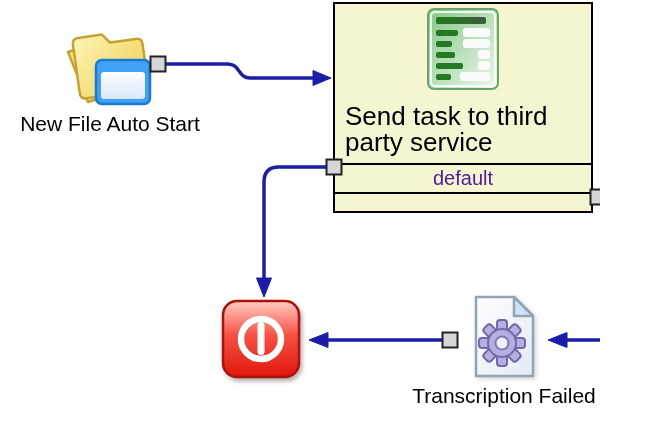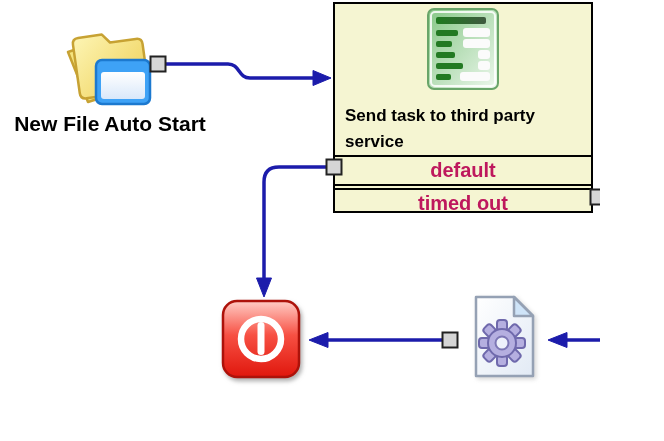--- a/index.html
+++ b/index.html
@@ -1,35 +1,35 @@
 <!DOCTYPE html>
 <html><head>
 <meta charset="utf-8">
 <style>
   html,body{margin:0;padding:0;background:#ffffff;}
   body{font-family:"Liberation Sans", sans-serif; -webkit-font-smoothing:antialiased;}
-  #canvas{position:relative;width:600px;height:441px;background:#ffffff;overflow:hidden;font-weight:bold;}
+  #canvas{position:relative;width:600px;height:441px;background:#ffffff;overflow:hidden;}
 
   .abs{position:absolute;}
 
   
   #edge-layer{position:absolute;left:0;top:0;width:664px;height:441px;z-index:3;}
   .edge-path{fill:none;stroke:#1c1cab;stroke-width:3.5;stroke-linejoin:round;}
   .arrow-head{fill:#1c1cab;stroke:#1c1cab;stroke-width:1;stroke-linejoin:round;}
   .handle{fill:#d6d6d6;stroke:#222222;stroke-width:2;}
 
   
   .task-box{left:333px;top:2px;width:260px;height:211px;box-sizing:border-box;
             background:#f5f5d2;border:2px solid #000;z-index:2;}
   .task-title-area{position:relative;height:147px;}
   .task-node-icon{display:block;margin:4px auto 0 auto;}
-  .task-title{position:absolute;left:10px;top:95px;width:215px;font-size:17px;
+  .task-title{position:absolute;left:10px;top:95px;width:215px;font-size:26px;
               line-height:26px;color:#000;}
   .task-row{height:27px;border-top:2px solid #000;display:flex;align-items:center;
-            justify-content:center;font-size:20px;color:#be185d;}
+            justify-content:center;font-size:20px;color:#4c1d95;margin-top:8px;}
   .row-spacer{height:2px;border-top:2px solid #000;}
 
   
   .node-label{font-size:21px;color:#000;text-align:center;z-index:2;line-height:25px;}
   .start-label{left:-2px;top:111px;width:224px;}
   .end-label{left:221px;top:379px;width:80px;}
   .log-label{left:392px;top:383px;width:224px;}
 
   
   .start-node{left:52px;top:16px;z-index:2;}
@@ -110,21 +110,20 @@
         <rect x="51" y="42" width="12" height="9" rx="3" fill="#fbfbfb"></rect>
         <rect x="9" y="55" width="27" height="6" rx="2" fill="#237a23"></rect>
         <rect x="51" y="53" width="12" height="9" rx="3" fill="#fbfbfb"></rect>
         <rect x="9" y="66" width="15" height="6" rx="2" fill="#237a23"></rect>
         <rect x="33" y="64" width="30" height="9" rx="3" fill="#fbfbfb"></rect>
       </svg>
       <div class="task-title">Send task to third party service</div>
     </div>
     <div class="task-row">default</div>
     <div class="row-spacer"></div>
-    <div class="task-row">timed out</div>
   </div>
 
   <div class="abs end-node">
     <svg width="80" height="80" viewBox="0 0 80 80">
       <defs>
         <linearGradient id="redGrad" x1="0" y1="0" x2="0" y2="1">
           <stop offset="0" stop-color="#ffccc5"></stop>
           <stop offset="0.45" stop-color="#f75043"></stop>
           <stop offset="1" stop-color="#e0170d"></stop>
         </linearGradient>
@@ -155,15 +154,16 @@
           <rect x="-5" y="-23" width="10" height="11" rx="3" transform="rotate(225)"></rect>
           <rect x="-5" y="-23" width="10" height="11" rx="3" transform="rotate(270)"></rect>
           <rect x="-5" y="-23" width="10" height="11" rx="3" transform="rotate(315)"></rect>
           <circle cx="0" cy="0" r="14"></circle>
         </g>
         <circle cx="0" cy="0" r="6.5" fill="#eef1fb" stroke="#7d77b5" stroke-width="2"></circle>
       </g>
     </svg>
   </div>
   <div class="abs node-label log-label">
+    <div>Transcription Failed</div>
   </div>
 
 </div>
 
 </body></html>

